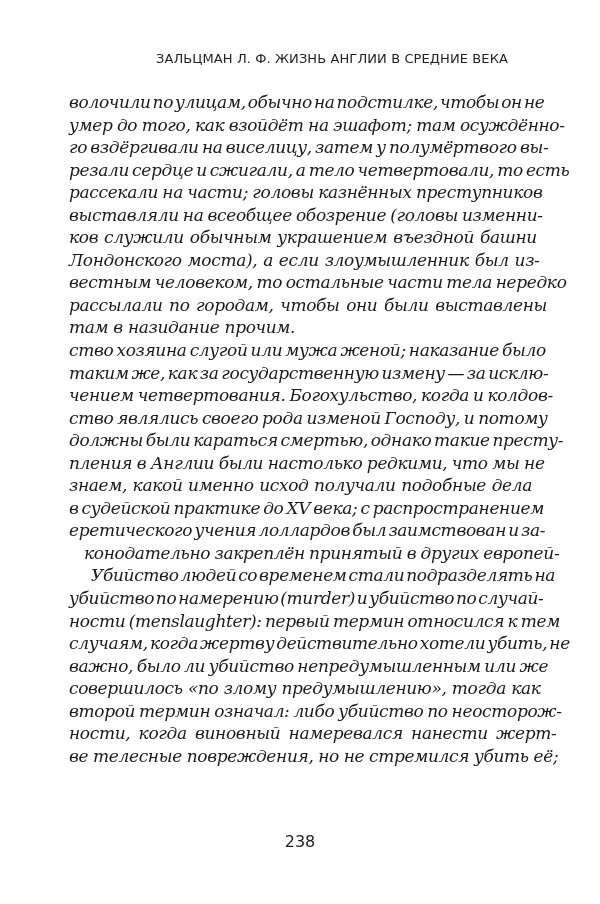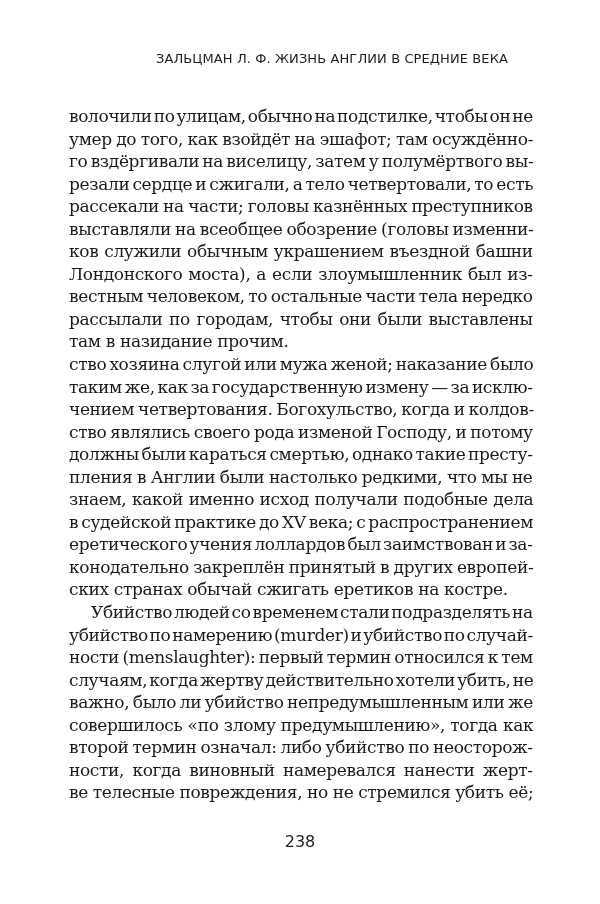--- a/index.html
+++ b/index.html
@@ -9,21 +9,21 @@
     font-family: "DejaVu Serif", "Liberation Serif", serif;
     color: #1a1a1a;
   }
   .running-head {
     position: absolute; top: 51px; left: 0; width: 600px;
     text-align: center;
     font-family: "DejaVu Sans", "Liberation Sans", sans-serif;
     font-size: 13px; letter-spacing: 0.1px; color: #1e1e1e; padding-left: 32px;
   }
   .body-text {
-    position: absolute; top: 105px; left: 69px; width: 464px;
+    position: absolute; top: 91px; left: 69px; width: 464px; font-style: italic;
   }
   .line {
     display: block; height: 22.55px; line-height: 22.55px;
     font-size: 17px; white-space: nowrap;
     text-align: justify; text-align-last: justify;
     letter-spacing: -0.35px;
   }
   .line.last { text-align-last: left; }
   .line.indent { padding-left: 22px; }
   .page-number {
@@ -51,22 +51,21 @@
   <span class="line last">там в назидание прочим.</span>
   <span class="line" style="word-spacing: -2px; text-align: left; text-align-last: left;">ство хозяина слугой или мужа женой; наказание было</span>
   <span class="line" style="word-spacing: -2.375px; text-align: left; text-align-last: left;">таким же, как за государственную измену — за исклю-</span>
   <span class="line" style="word-spacing: -1.2px; text-align: left; text-align-last: left;">чением четвертования. Богохульство, когда и колдов-</span>
   <span class="line" style="word-spacing: -1.28571px; text-align: left; text-align-last: left;">ство являлись своего рода изменой Господу, и потому</span>
   <span class="line" style="word-spacing: -2.33333px; text-align: left; text-align-last: left;">должны были караться смертью, однако такие престу-</span>
   <span class="line" style="word-spacing: -0.5px; text-align: center; text-align-last: left;">пления в Англии были настолько редкими, что мы не</span>
   <span class="line" style="word-spacing: 0.5px; text-align: left; text-align-last: left;">знаем, какой именно исход получали подобные дела</span>
   <span class="line" style="word-spacing: -2px; text-align: left; text-align-last: left;">в судейской практике до XV века; с распространением</span>
   <span class="line" style="word-spacing: -2.83333px; text-align: left; text-align-last: left;">еретического учения лоллардов был заимствован и за-</span>
-  <span class="line" style="word-spacing: -0.8px; text-align: right; text-align-last: left;">конодательно закреплён принятый в других европей-</span>
-  <span class="line last">ских странах обычай сжигать еретиков на костре.</span>
+  <span class="line" style="word-spacing: -0.8px; text-align: right; text-align-last: left; margin-left: 15px;">конодательно закреплён принятый в других европей-</span>
   <span class="line indent" style="word-spacing: -3.16667px; text-align: left; text-align-last: left;">Убийство людей со временем стали подразделять на</span>
   <span class="line" style="word-spacing: -3.28571px; text-align: left; text-align-last: left;">убийство по намерению (murder) и убийство по случай-</span>
   <span class="line" style="word-spacing: -1.66667px; text-align: center; text-align-last: left;">ности (menslaughter): первый термин относился к тем</span>
   <span class="line" style="word-spacing: -3px; text-align: left; text-align-last: left;">случаям, когда жертву действительно хотели убить, не</span>
   <span class="line" style="word-spacing: -1.5px; text-align: left; text-align-last: left;">важно, было ли убийство непредумышленным или же</span>
   <span class="line" style="word-spacing: 0.2px; text-align: left; text-align-last: left;">совершилось «по злому предумышлению», тогда как</span>
   <span class="line" style="word-spacing: -1.16667px; text-align: left; text-align-last: left;">второй термин означал: либо убийство по неосторож-</span>
   <span class="line" style="word-spacing: 3.2px; text-align: left; text-align-last: left;">ности, когда виновный намеревался нанести жерт-</span>
   <span class="line" style="word-spacing: -0.285714px; text-align: left; text-align-last: left;">ве телесные повреждения, но не стремился убить её;</span>
 </div>

